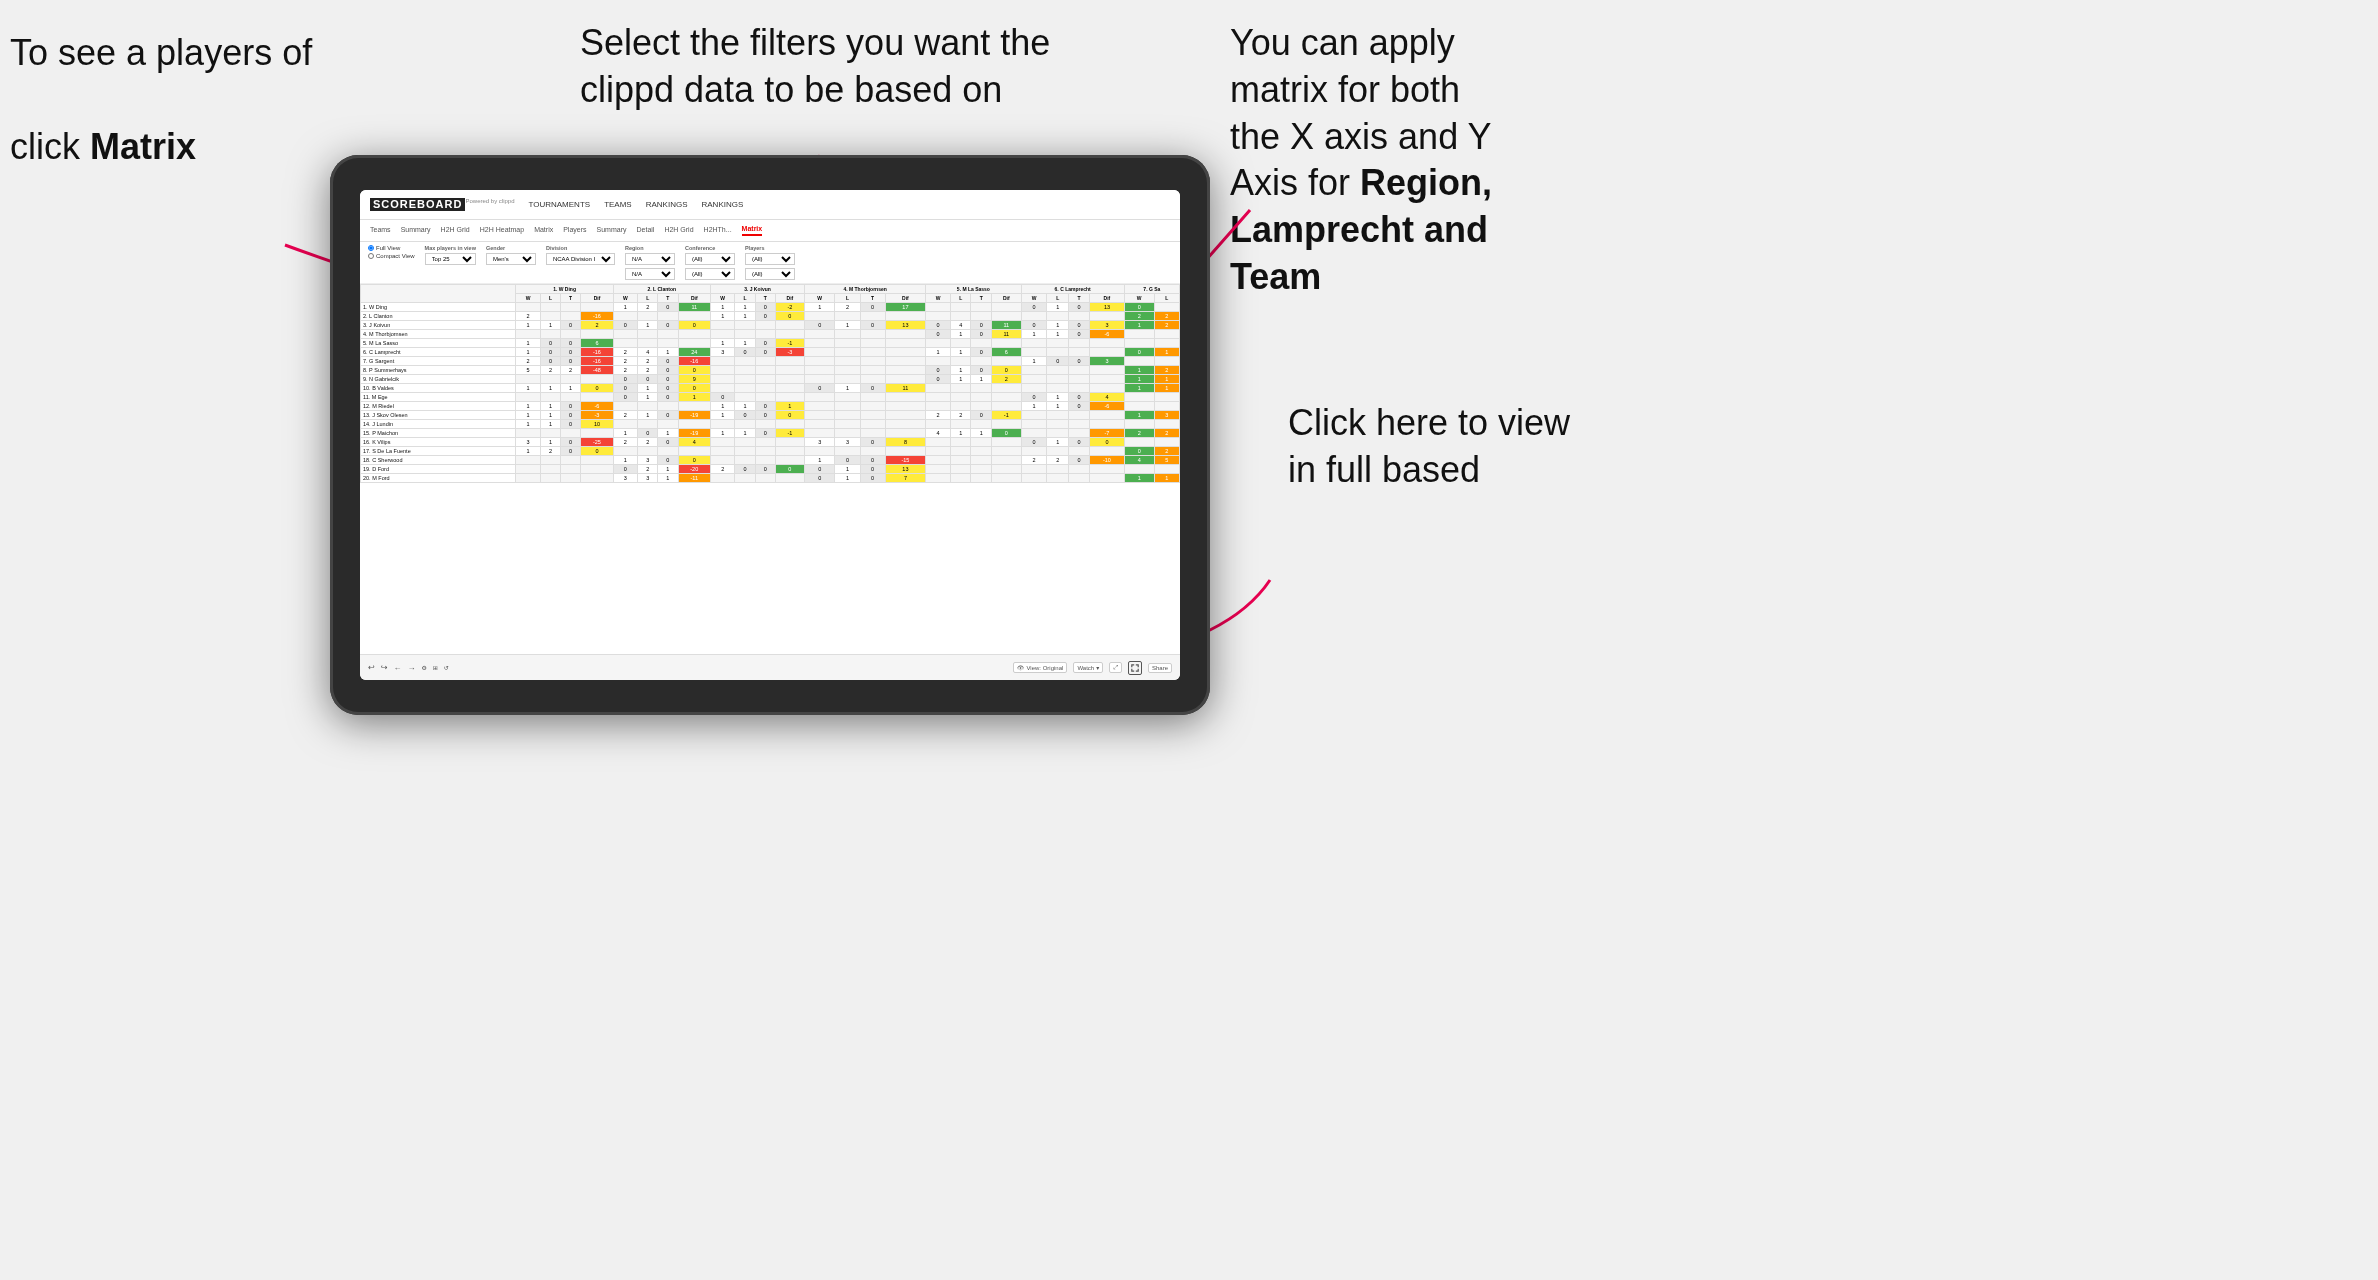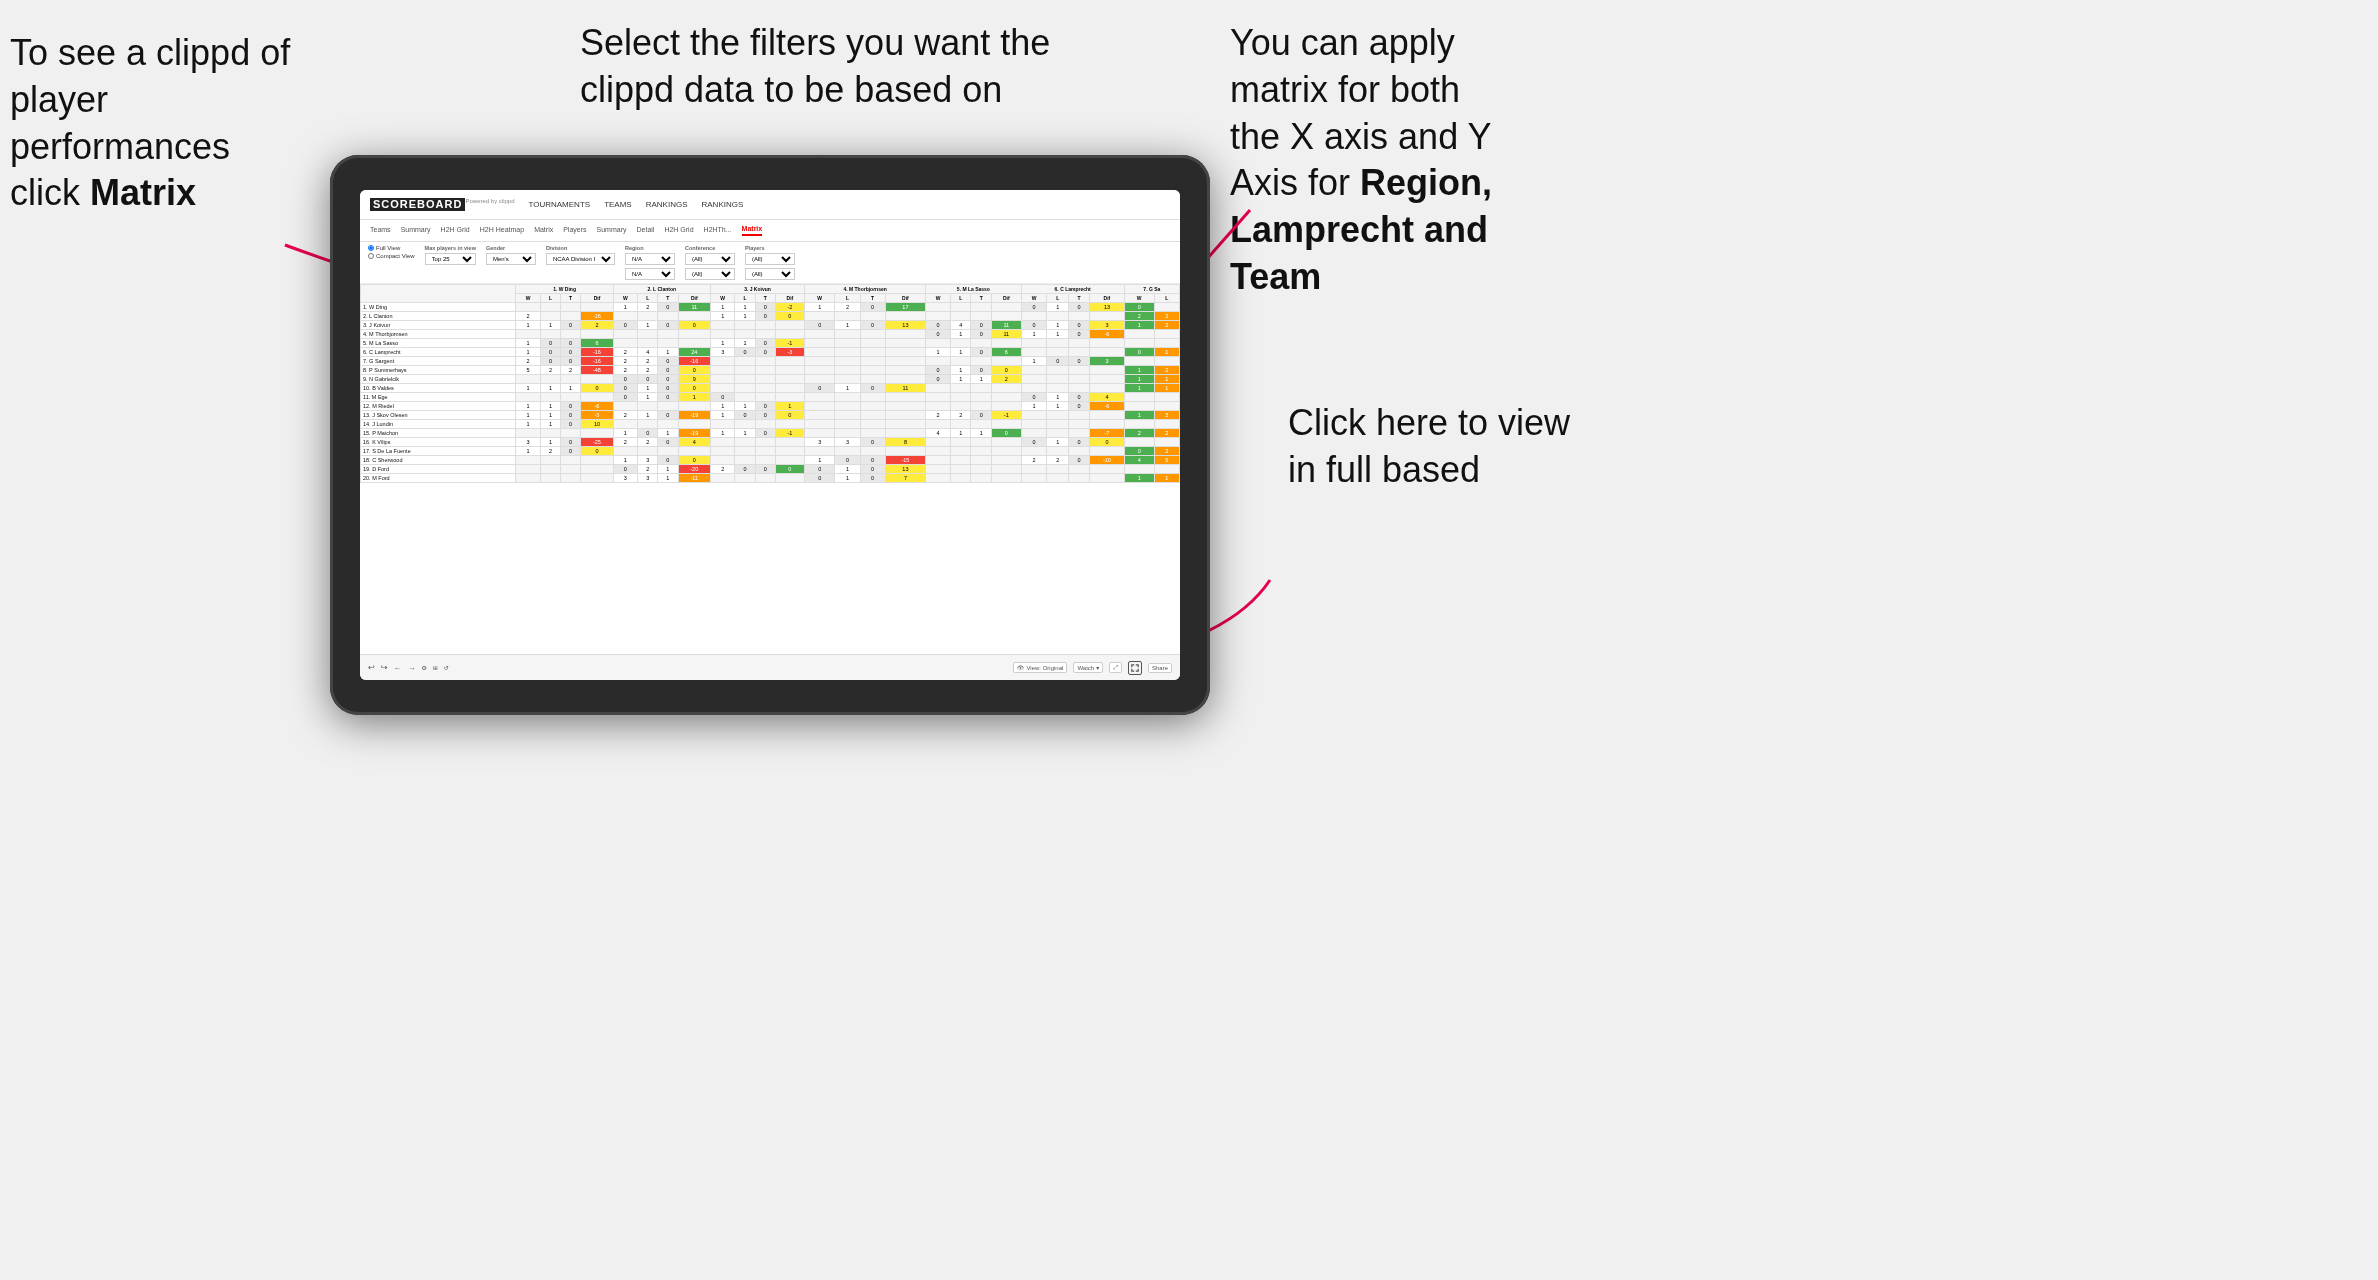--- a/index.html
+++ b/index.html
@@ -238,22 +238,22 @@
       align-items: center;
       justify-content: center;
       cursor: pointer;
       border-radius: 2px;
     }
   </style>
 </head>
 <body>
 
 <div class="annotation annotation-tl">
-  <span>To see a clippd of</span><br>
-  <span>player performances</span><br>
+  <span>To see a players of</span><br>
+  <br>
   <span>click </span><b>Matrix</b>
 </div>
 
 <div class="annotation annotation-tc">
   <span>Select the filters you want the clippd data to be based on</span>
 </div>
 
 <div class="annotation annotation-tr">
   <span>You  can apply</span><br>
   <span>matrix for both</span><br>

